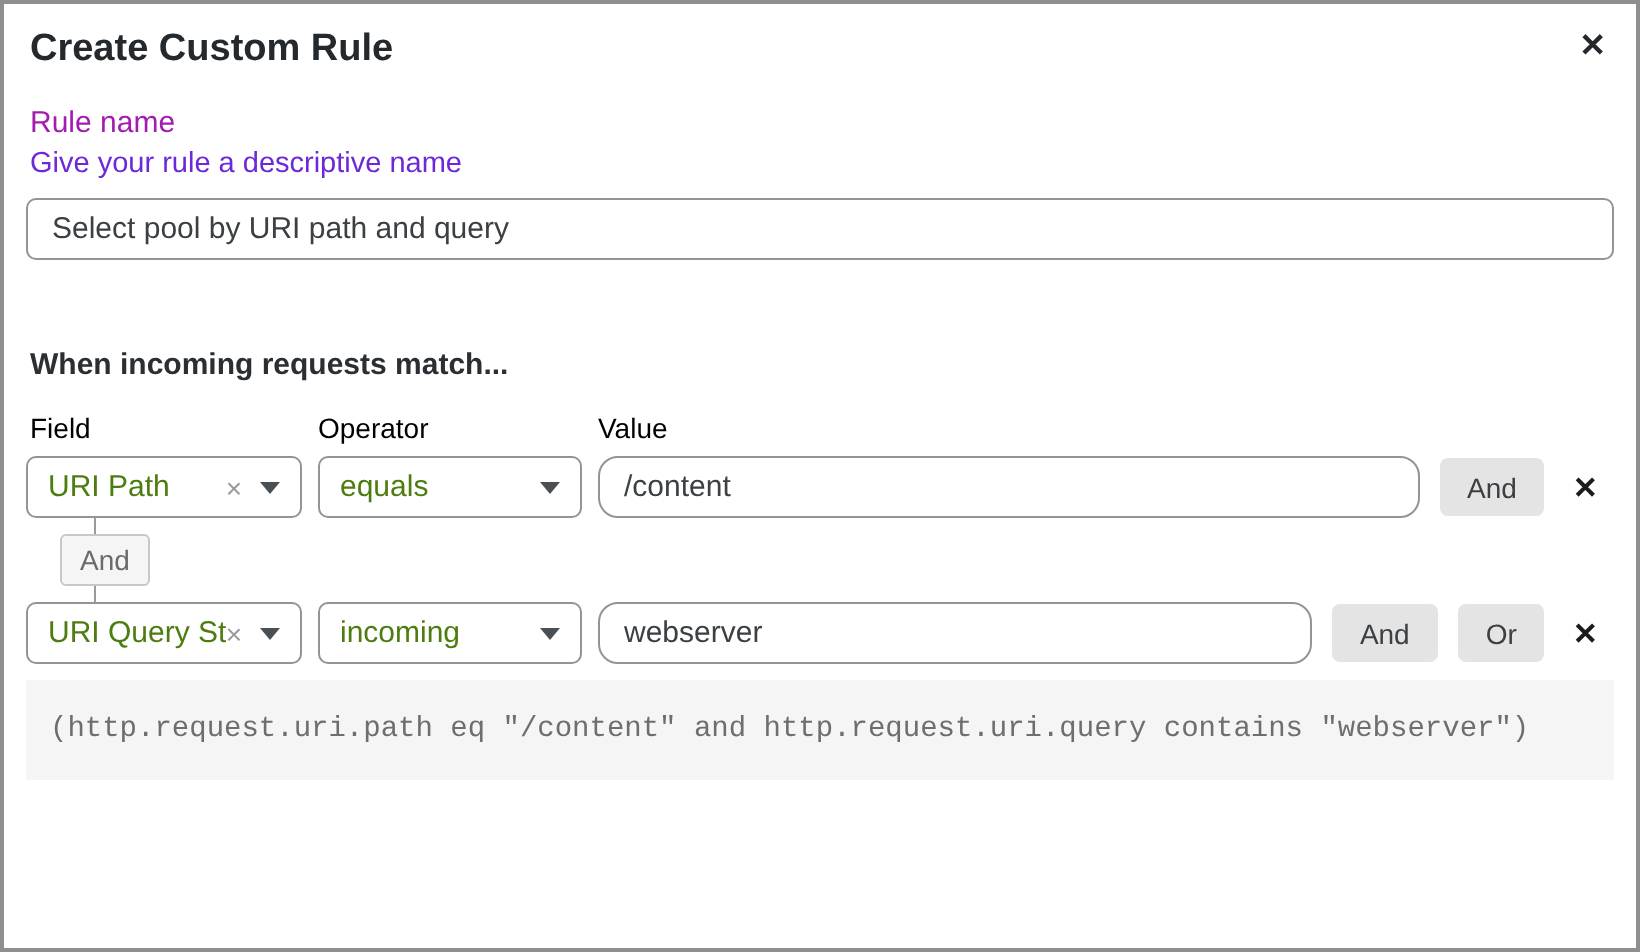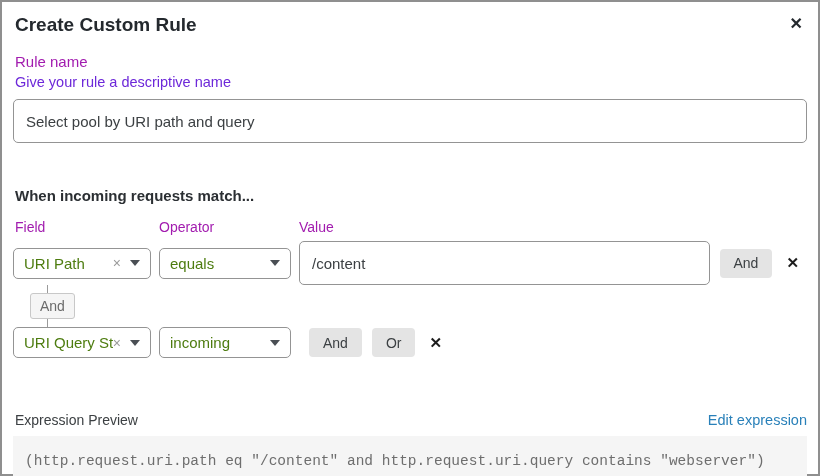--- a/index.html
+++ b/index.html
@@ -49,21 +49,21 @@
   }
   .rule-name-hint {
     margin-top: 4px;
     font-size: 14.5px;
     color: #6d28d9;
     padding-left: 2px;
   }
   .text-input {
     display: block;
     width: 100%;
-    height: 44px;
+    height: 31px;
     border: 1px solid #949494;
     border-radius: 5px;
     padding: 0 12px;
     font-family: "Liberation Sans", sans-serif;
     font-size: 15px;
     color: #3c4043;
     background: #fff;
     outline: none;
   }
   .rule-name-input { margin-top: 9px; }
@@ -72,21 +72,21 @@
     margin-top: 44px;
     font-size: 15px;
     font-weight: 700;
     color: #2b2f33;
     padding-left: 2px;
   }
   .col-labels {
     display: flex;
     margin-top: 15px;
     font-size: 14px;
-    color: #a21caf;
+    color: #000000;
     padding-left: 2px;
   }
   .col-label-field { width: 144px; }
   .col-label-operator { width: 140px; }
   .col-label-value { flex: 1; }
   .condition-row {
     display: flex;
     align-items: center;
     margin-top: 6px;
   }
@@ -116,21 +116,21 @@
     margin-right: 9px;
     line-height: 1;
     cursor: pointer;
   }
   .chevron-down-icon {
     width: 0; height: 0;
     border-left: 5px solid transparent;
     border-right: 5px solid transparent;
     border-top: 6px solid #4a4f54;
   }
-  .value-input { flex: 1; }
+  .value-input { flex: 1; border-radius: 10px; }
   .logic-btn {
     height: 29px;
     border: none;
     border-radius: 4px;
     background: #e4e4e4;
     color: #3c4043;
     font-family: "Liberation Sans", sans-serif;
     font-size: 14px;
     padding: 0 14px;
     margin-left: 10px;
@@ -239,24 +239,21 @@
   <div class="condition-row" style="margin-top:0;">
     <div class="select-box field-select">
       <span class="select-label">URI Query St...</span>
       <span class="clear-icon">×</span>
       <span class="chevron-down-icon"></span>
     </div>
     <div class="select-box operator-select">
       <span class="select-label">incoming</span>
       <span class="chevron-down-icon"></span>
     </div>
+    <input class="text-input value-input" type="text" value="webserver" style="">
     <button class="logic-btn">And</button>
     <button class="logic-btn">Or</button>
     <button class="remove-btn">✕</button>
   </div>
 
-  <div class="preview-header">
-    <div class="preview-label">Expression Preview</div>
-    <a class="edit-link">Edit expression</a>
-  </div>
   <div class="expression-code">(http.request.uri.path eq "/content" and http.request.uri.query contains "webserver")</div>
 
 </div>
 
 </body></html>

